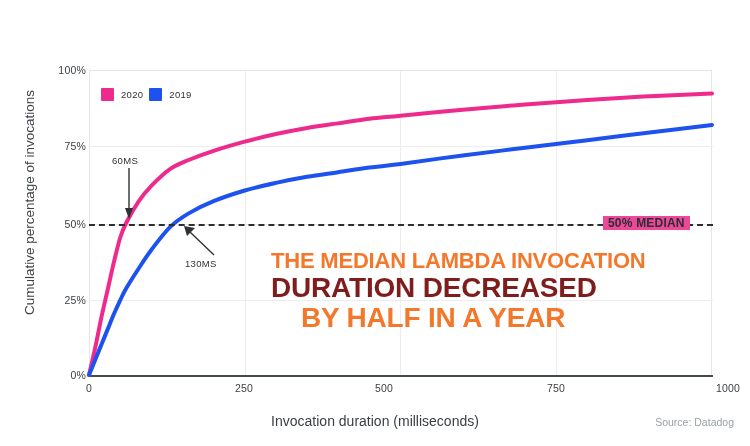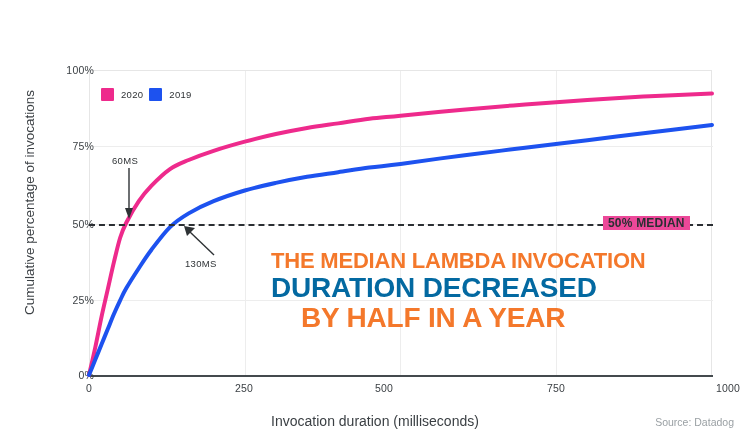--- a/index.html
+++ b/index.html
@@ -49,21 +49,21 @@
   .ytick {
     position: absolute;
     right: 0;
     width: 78px;
     text-align: right;
     font-size: 10.5px;
     color: #3a3f43;
     font-weight: 400;
     letter-spacing: 0.2px;
   }
-  #y-ticks { position: absolute; left: 8px; top: 0; width: 86px; height: 319px; }
+  #y-ticks { position: absolute; left: 0; top: 0; width: 86px; height: 319px; }
   .xtick {
     position: absolute;
     top: 382px;
     font-size: 10.5px;
     color: #3a3f43;
     transform: translateX(-50%);
     letter-spacing: 0.2px;
   }
   #y-axis-label {
     position: absolute;
@@ -201,17 +201,17 @@
   </svg>
 
   <div id="median-line"></div>
   <div id="median-label">50% MEDIAN</div>
 
   <div class="annot-text" id="annot-60ms">60MS</div>
   <div class="annot-text" id="annot-130ms">130MS</div>
 
   <div id="callout">
     <span class="callout-line" id="callout-line-1" style="color: rgb(244, 120, 43);">THE MEDIAN LAMBDA INVOCATION</span>
-    <span class="callout-line" id="callout-line-2" style="color: #0369a1;">DURATION DECREASED</span>
+    <span class="callout-line" id="callout-line-2" style="color: #7f1d1d;">DURATION DECREASED</span>
     <span class="callout-line" id="callout-line-3" style="color: rgb(244, 120, 43);">BY HALF IN A YEAR</span>
   </div>
 
 </div>
 
 </body></html>

